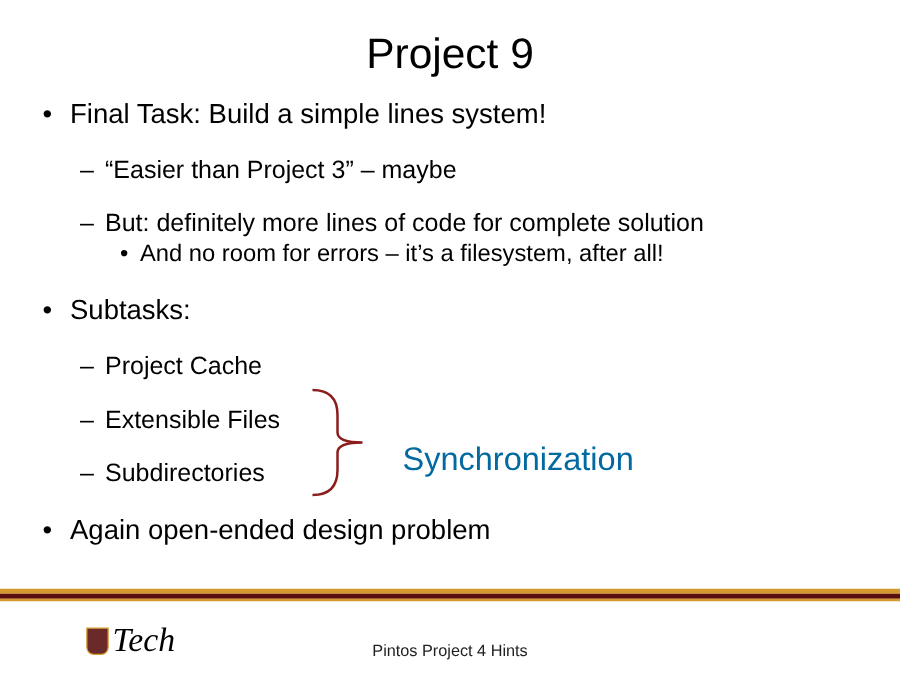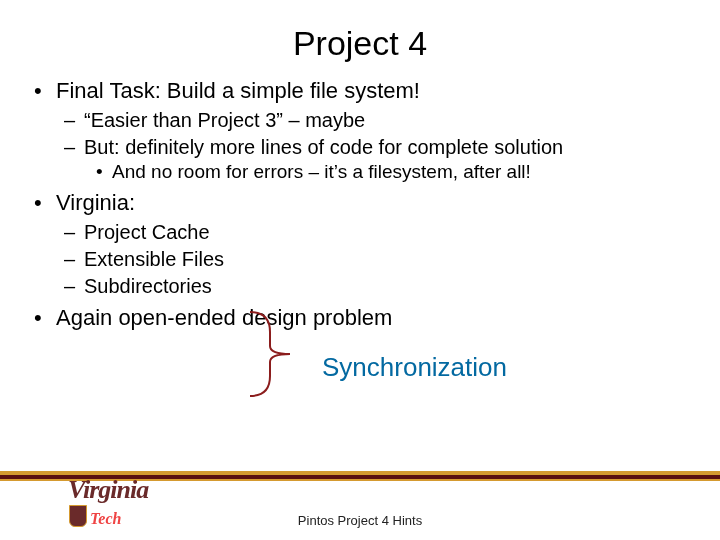--- a/index.html
+++ b/index.html
@@ -18,21 +18,21 @@
     padding-bottom:8px;
   }
   .content{
     padding:0 20px 0 22px;
     font-size:22px;
   }
   ul.lvl1{list-style:none;margin:0;padding:0}
   ul.lvl1>li{margin:6px 0;padding-left:34px;position:relative;line-height:1.25}
   ul.lvl1>li::before{content:"•";position:absolute;left:12px;top:0;}
   ul.lvl2{list-style:none;margin:2px 0 2px 0;padding:0;font-size:20px}
-  ul.lvl2>li{margin:3px 0;padding-left:28px;position:relative;line-height:1.2}
+  ul.lvl2>li{margin:19px 0;padding-left:28px;position:relative;line-height:1.2}
   ul.lvl2>li::before{content:"–";position:absolute;left:8px;top:0;}
   ul.lvl3{list-style:none;margin:2px 0 2px 0;padding:0;font-size:19px}
   ul.lvl3>li{margin:2px 0;padding-left:28px;position:relative;line-height:1.2}
   ul.lvl3>li::before{content:"•";position:absolute;left:12px;top:0;}
   .annot{
     position:absolute;
     left:322px;top:352px;
     color:#0369a1;
     font-size:26px;
   }
@@ -49,48 +49,48 @@
   .footer-stripe .bar3{position:absolute;left:0;top:8px;width:100%;height:2px;background:#d59a2f}
   .footnote{
     position:absolute;left:0;bottom:12px;width:100%;
     text-align:center;font-size:13px;color:#222;
   }
   .logo{
     position:absolute;left:68px;bottom:12px;
     font-family:"Times New Roman",serif;
   }
   .logo .v{font-size:26px;color:#6a2a2a;font-style:italic;font-weight:bold;letter-spacing:-1px}
-  .logo .t{font-size:16px;color:#ef4444;font-weight:bold;font-style:italic;margin-left:2px}
+  .logo .t{font-size:27px;color:#000000;font-weight:normal;font-style:italic;margin-left:2px}
   .logo .shield{
     display:inline-block;width:16px;height:20px;vertical-align:-3px;
     background:#6a2a2a;border:1px solid #d59a2f;border-radius:0 0 6px 6px;
     margin:0 1px;
   }
 </style>
 </head>
 <body>
 
-<div class="title">Project 4</div>
+<div class="title">Project 9</div>
 
 <div class="content">
   <ul class="lvl1">
     <li>
-      <span>Final Task: Build a simple file system!</span>
+      <span>Final Task: Build a simple lines system!</span>
       <ul class="lvl2">
         <li>“Easier than Project 3” – maybe</li>
         <li>
           <span>But: definitely more lines of code for complete solution</span>
           <ul class="lvl3">
             <li>And no room for errors – it’s a filesystem, after all!</li>
           </ul>
         </li>
       </ul>
     </li>
     <li>
-      <span>Virginia:</span>
+      <span>Subtasks:</span>
       <ul class="lvl2">
         <li>Project Cache</li>
         <li>Extensible Files</li>
         <li>Subdirectories</li>
       </ul>
     </li>
     <li>Again open-ended design problem</li>
   </ul>
 </div>
 
@@ -100,15 +100,15 @@
 <div class="annot">Synchronization</div>
 
 <div class="footer-stripe">
   <div class="bar1"></div>
     <div class="bar2"></div>
     <div class="bar3"></div>
 </div>
 <div class="footnote">Pintos Project 4 Hints</div>
 
 <div class="logo">
-  <span class="v">Virginia</span><br>
+  <br>
   <span class="shield"></span><span class="t">Tech</span>
 </div>
 
 </body></html>

